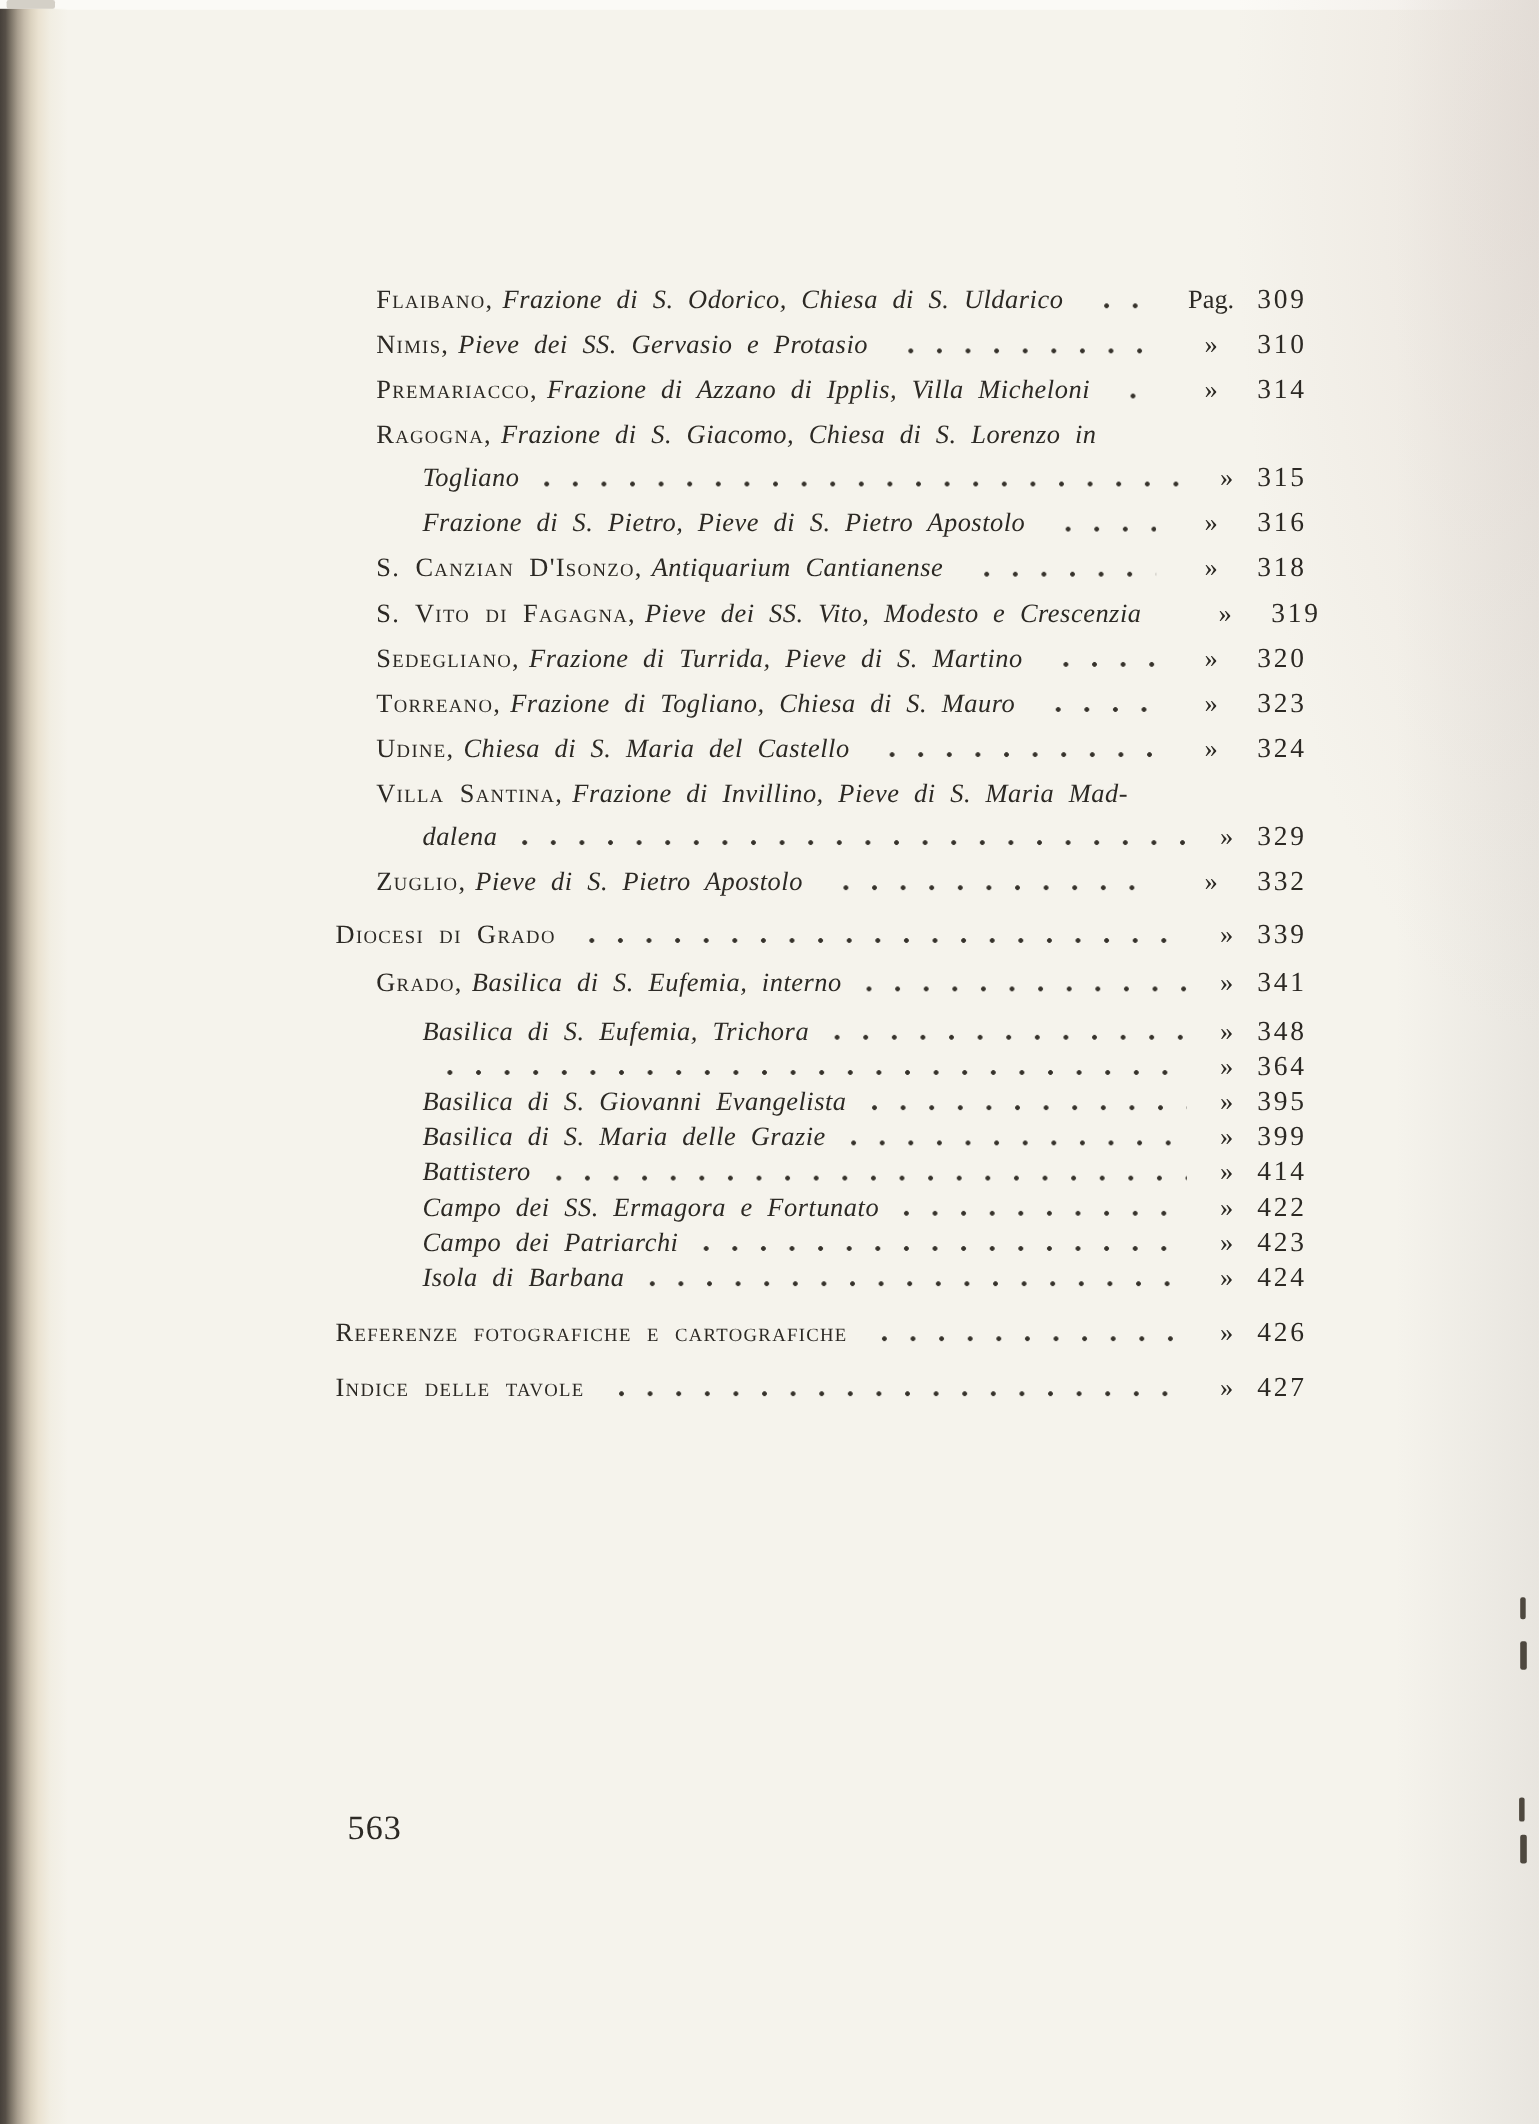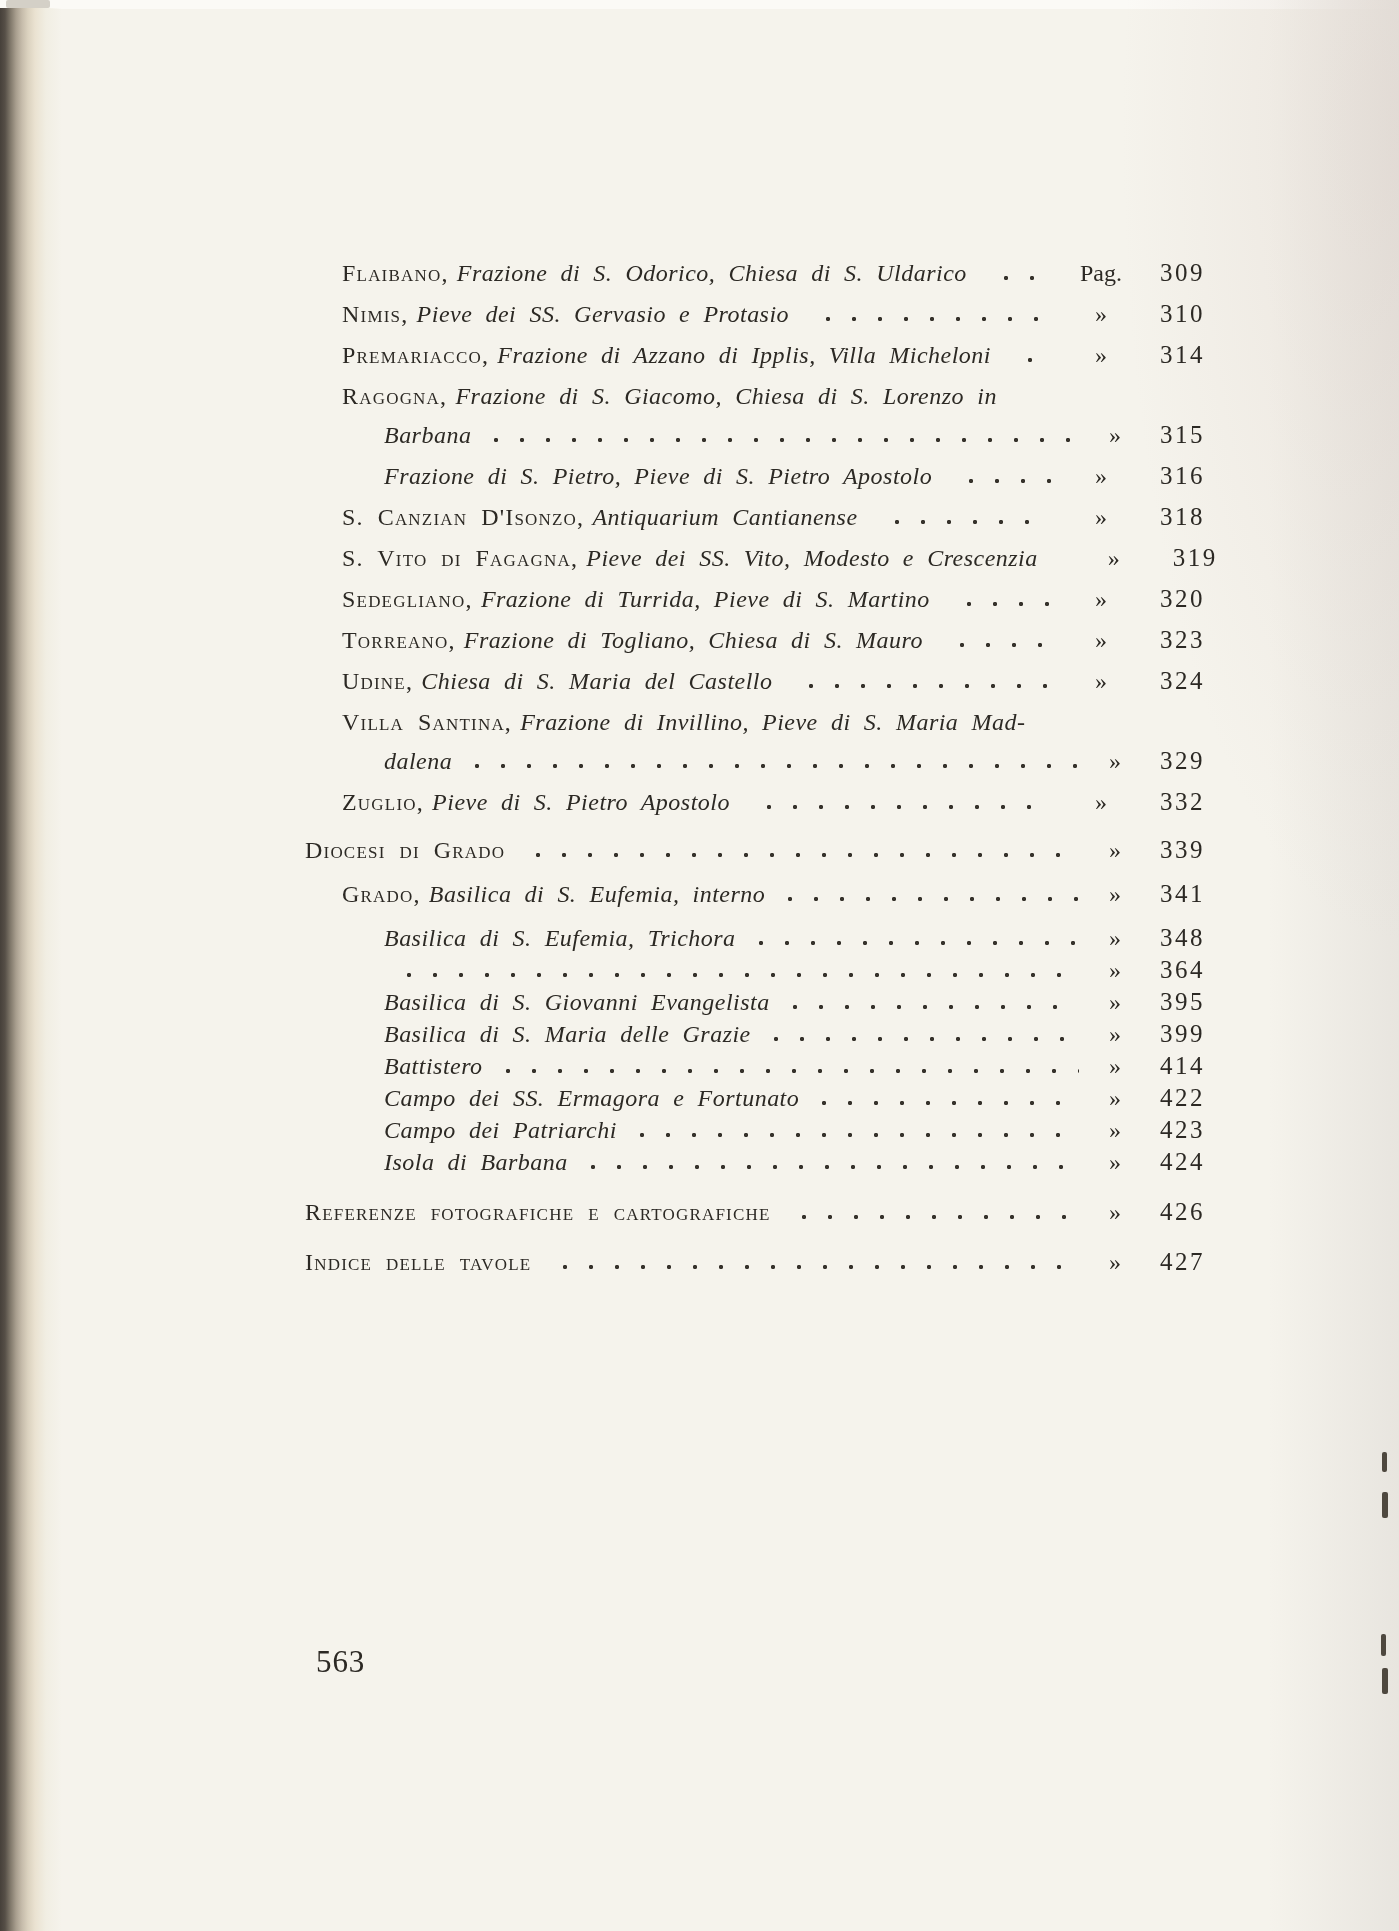--- a/index.html
+++ b/index.html
@@ -45,21 +45,21 @@
   .entry-name{font-variant:small-caps;letter-spacing:.05em;margin-right:.34em;}
   .entry-desc{font-style:italic;}
   .leader{
     flex:1 1 0;min-width:0;height:8px;align-self:flex-end;
     margin:0 8px 6px 12px;
     background-image:radial-gradient(circle at 13px 4px,#36322b 1.8px,rgba(54,50,43,0) 2.5px);
     background-size:26px 8px;background-repeat:repeat-x;background-position:left center;
   }
   .leader.nodots{background:none;}
   .pag-col{flex:0 0 56px;text-align:center;}
-  .num-col{flex:0 0 62px;text-align:right;letter-spacing:.1em;font-size:25px;}
+  .num-col{flex:0 0 62px;letter-spacing:.1em;font-size:25px;}
   .folio{position:absolute;left:316px;top:1644px;font-size:31px;letter-spacing:.03em;}
 </style>
 </head>
 <body>
 
 <div class="page">
   <div class="top-light"></div>
   <div class="binding"></div>
   <div class="smudge"></div>
   <div class="right-shade"></div>
@@ -86,21 +86,21 @@
     <span class="entry-text"><span class="entry-name">Premariacco,</span><span class="entry-desc">Frazione di Azzano di Ipplis, Villa Micheloni</span></span>
     <span class="leader"></span>
     <span class="pag-col">»</span>
     <span class="num-col">314</span>
   </div>
       <div class="row lvl1 sp-n">
     <span class="entry-text"><span class="entry-name">Ragogna,</span><span class="entry-desc">Frazione di S. Giacomo, Chiesa di S. Lorenzo in</span></span>
 
   </div>
       <div class="row lvl2 sp-c">
-    <span class="entry-text"><span class="entry-desc">Barbana</span></span>
+    <span class="entry-text"><span class="entry-desc">Togliano</span></span>
     <span class="leader"></span>
     <span class="pag-col">»</span>
     <span class="num-col">315</span>
   </div>
       <div class="row lvl2 sp-n">
     <span class="entry-text"><span class="entry-desc">Frazione di S. Pietro, Pieve di S. Pietro Apostolo</span></span>
     <span class="leader"></span>
     <span class="pag-col">»</span>
     <span class="num-col">316</span>
   </div>

